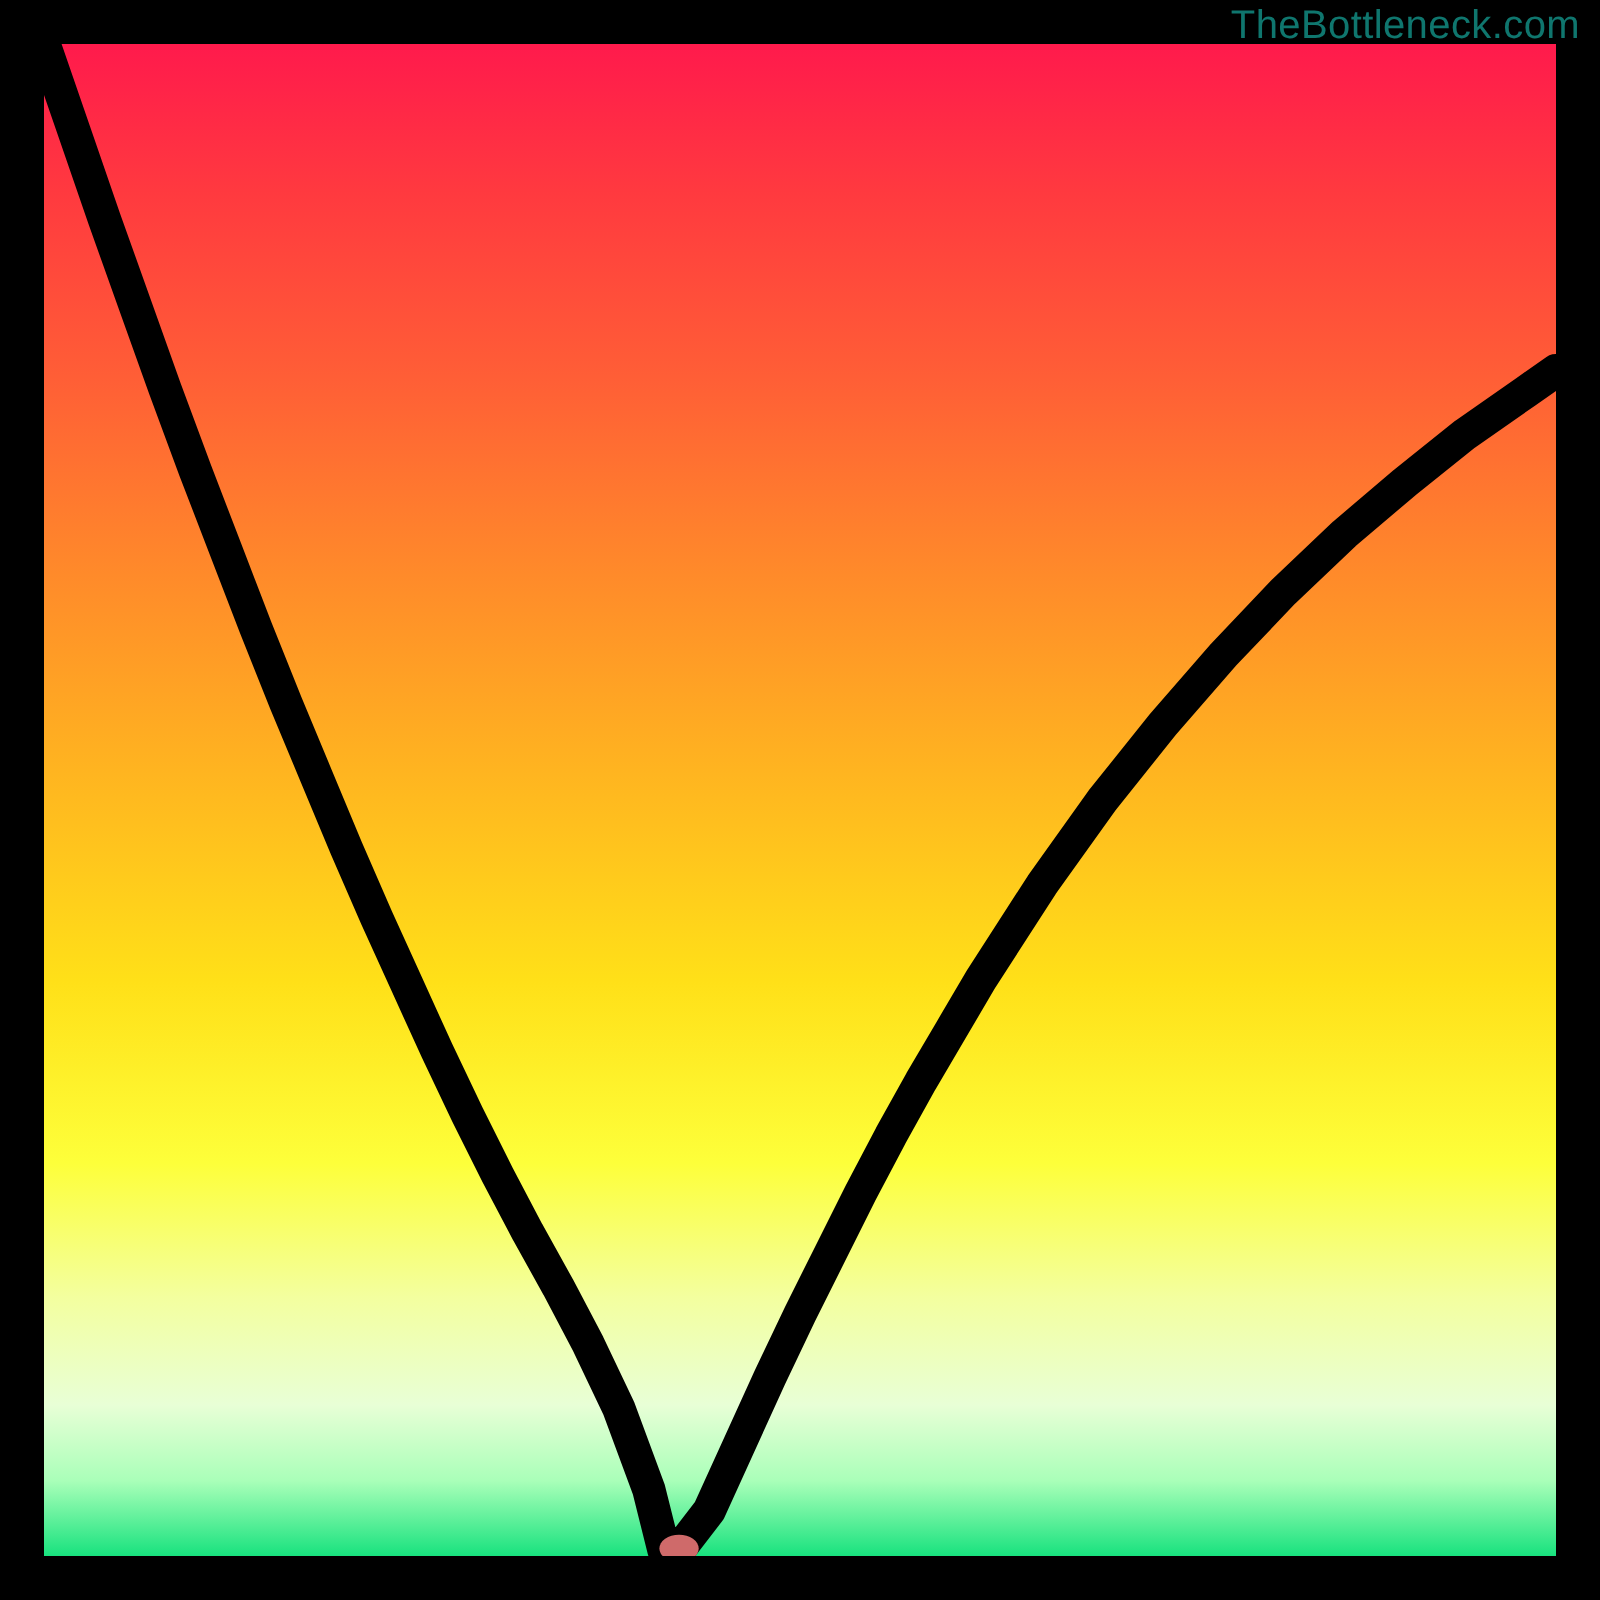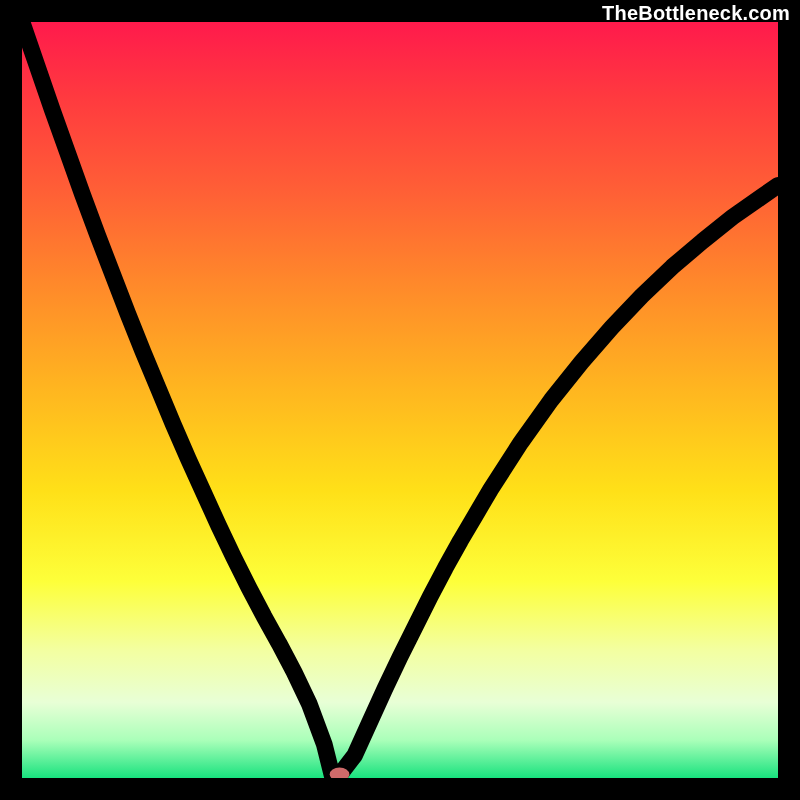--- a/index.html
+++ b/index.html
@@ -52,24 +52,24 @@
     stroke-linecap: round;
   }
   .marker {
     fill: #cf6a6a;
     stroke: none;
   }
   .watermark {
     position: absolute;
     top: 2px;
     right: 10px;
-    color: #ffffff;
+    color: #0f766e;
     font-size: 20px;
     letter-spacing: 0.2px;
-    font-weight: 700;
+    font-weight: 400;
   }
 </style>
 </head>
 <body>
 
 <div class="frame">
   <div class="watermark">TheBottleneck.com</div>
   <div class="plot-area">
     <svg viewBox="0 0 100 100" preserveAspectRatio="none">
       <path id="bottleneck-curve" class="curve" d="M 0.000 0.000 L 2.000 5.800 L 4.000 11.600 L 6.000 17.200 L 8.000 22.800 L 10.000 28.200 L 12.000 33.400 L 14.000 38.600 L 16.000 43.600 L 18.000 48.400 L 20.000 53.200 L 22.000 57.800 L 24.000 62.200 L 26.000 66.600 L 28.000 70.800 L 30.000 74.800 L 32.000 78.600 L 34.000 82.200 L 36.000 86.000 L 38.000 90.200 L 40.000 95.600 L 41.000 99.600 L 42.000 99.600 L 44.000 97.000 L 46.000 92.600 L 48.000 88.200 L 50.000 84.000 L 52.000 80.000 L 54.000 76.000 L 56.000 72.200 L 58.000 68.600 L 60.000 65.200 L 62.000 61.800 L 66.000 55.600 L 70.000 50.000 L 74.000 45.000 L 78.000 40.400 L 82.000 36.200 L 86.000 32.400 L 90.000 29.000 L 94.000 25.800 L 98.000 23.000 L 100.000 21.600"></path>

